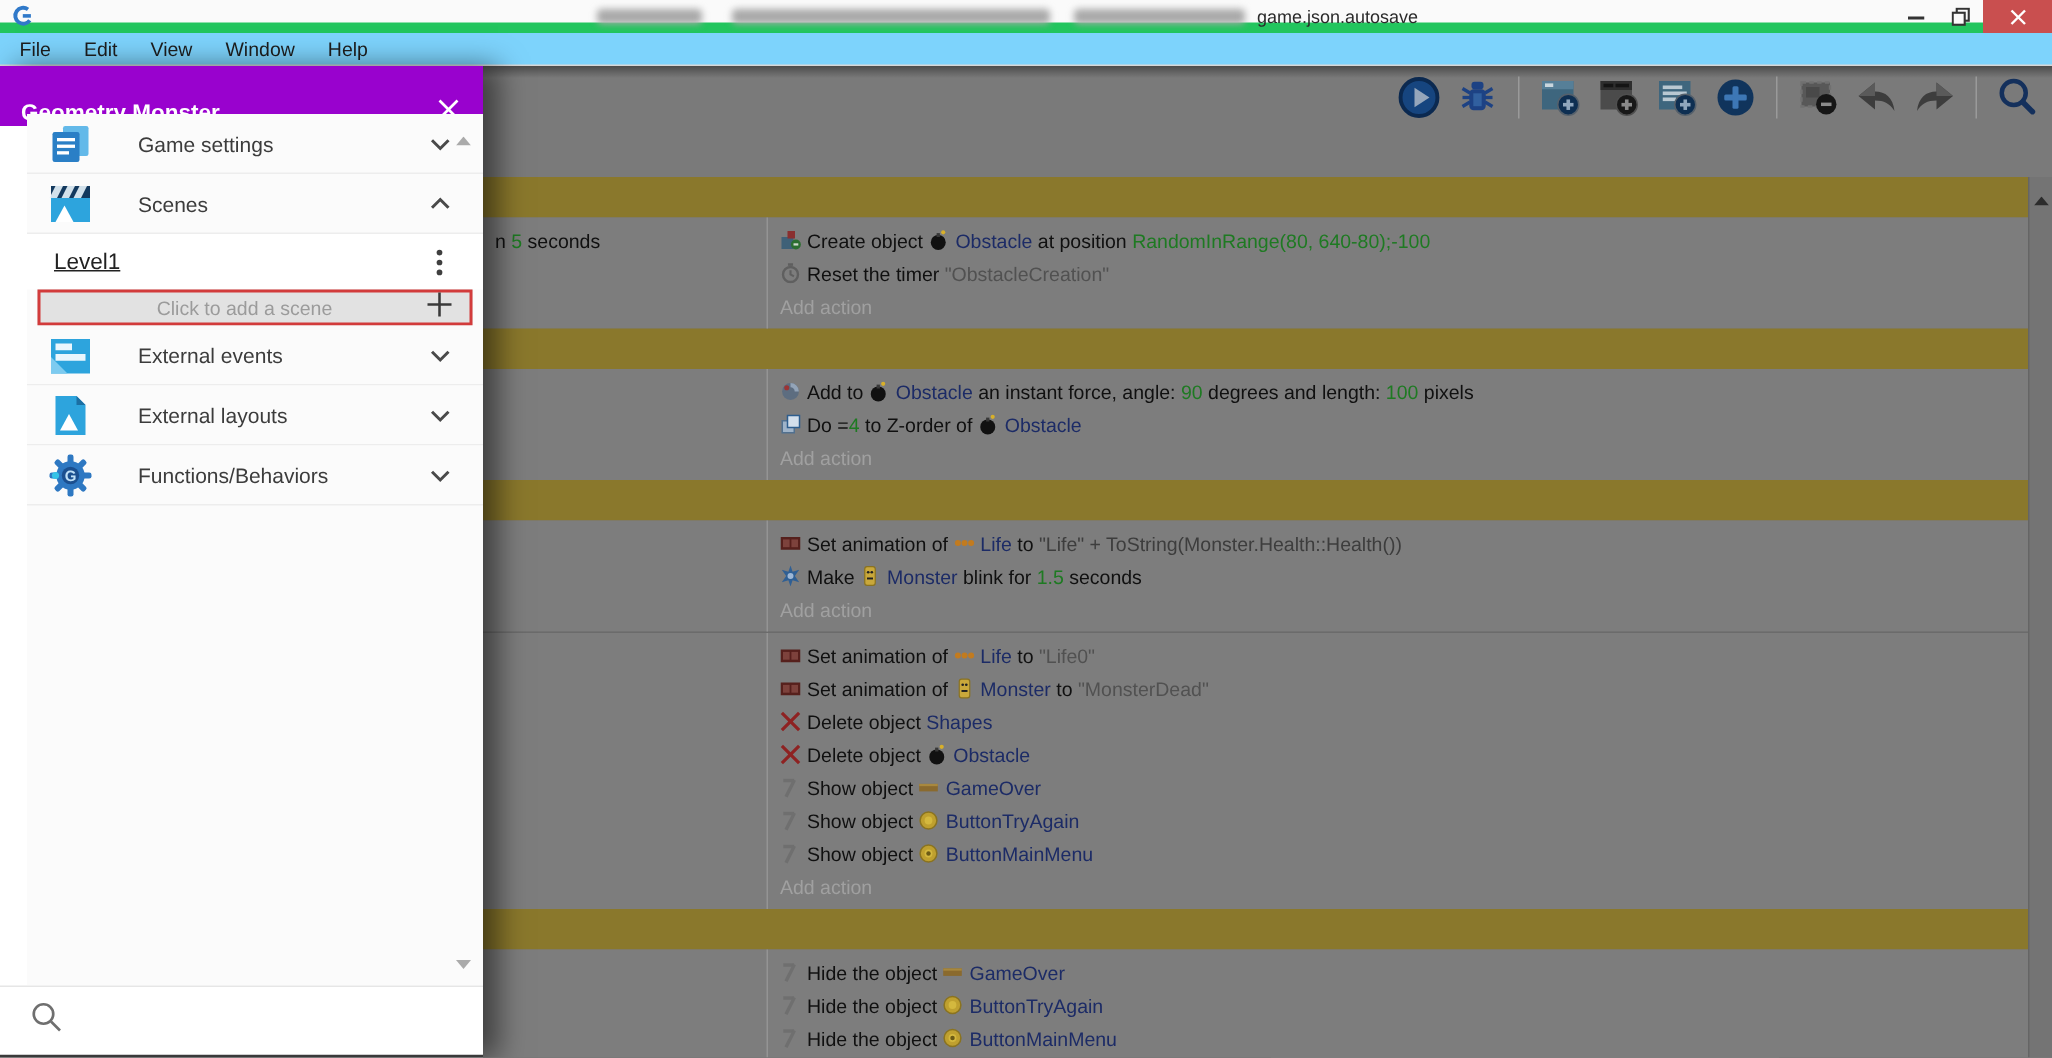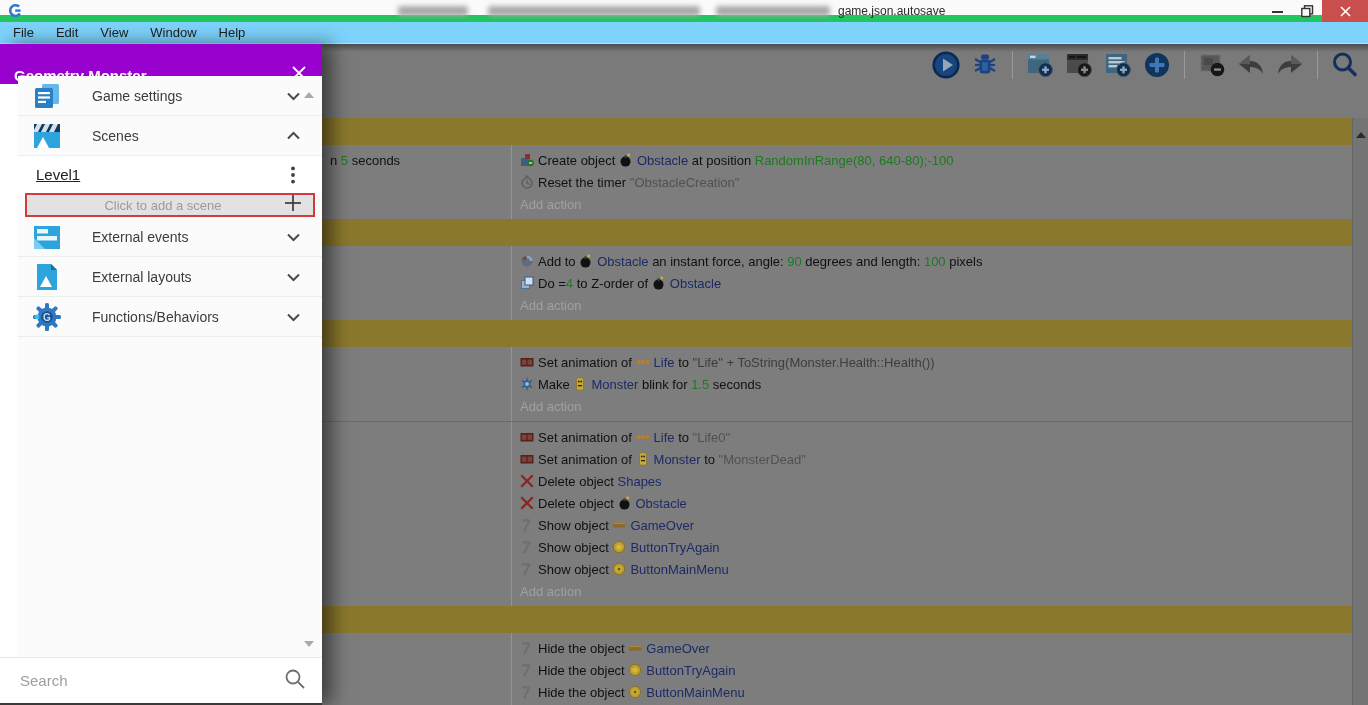--- a/index.html
+++ b/index.html
@@ -503,21 +503,20 @@
       <svg width="10" height="6" viewBox="0 0 10 6">
           <polygon points="0,6 5,0 10,6" fill="#aaaaaa"></polygon>
         </svg>
     </span>
     <span class="scroll-arrow-down">
       <svg width="10" height="6" viewBox="0 0 10 6">
           <polygon points="0,0 5,6 10,0" fill="#aaaaaa"></polygon>
         </svg>
     </span>
     <div class="drawer-search">
-      <input type="text" placeholder="Search" style="">
       <span>
         <svg width="22" height="22" viewBox="0 0 22 22">
             <circle cx="9" cy="9" r="6.5" fill="none" stroke="#6f6f6f" stroke-width="1.8"></circle>
             <line x1="14" y1="14" x2="20" y2="20" stroke="#6f6f6f" stroke-width="1.8"></line>
           </svg>
       </span>
     </div>
   </aside>
 
 </div>

